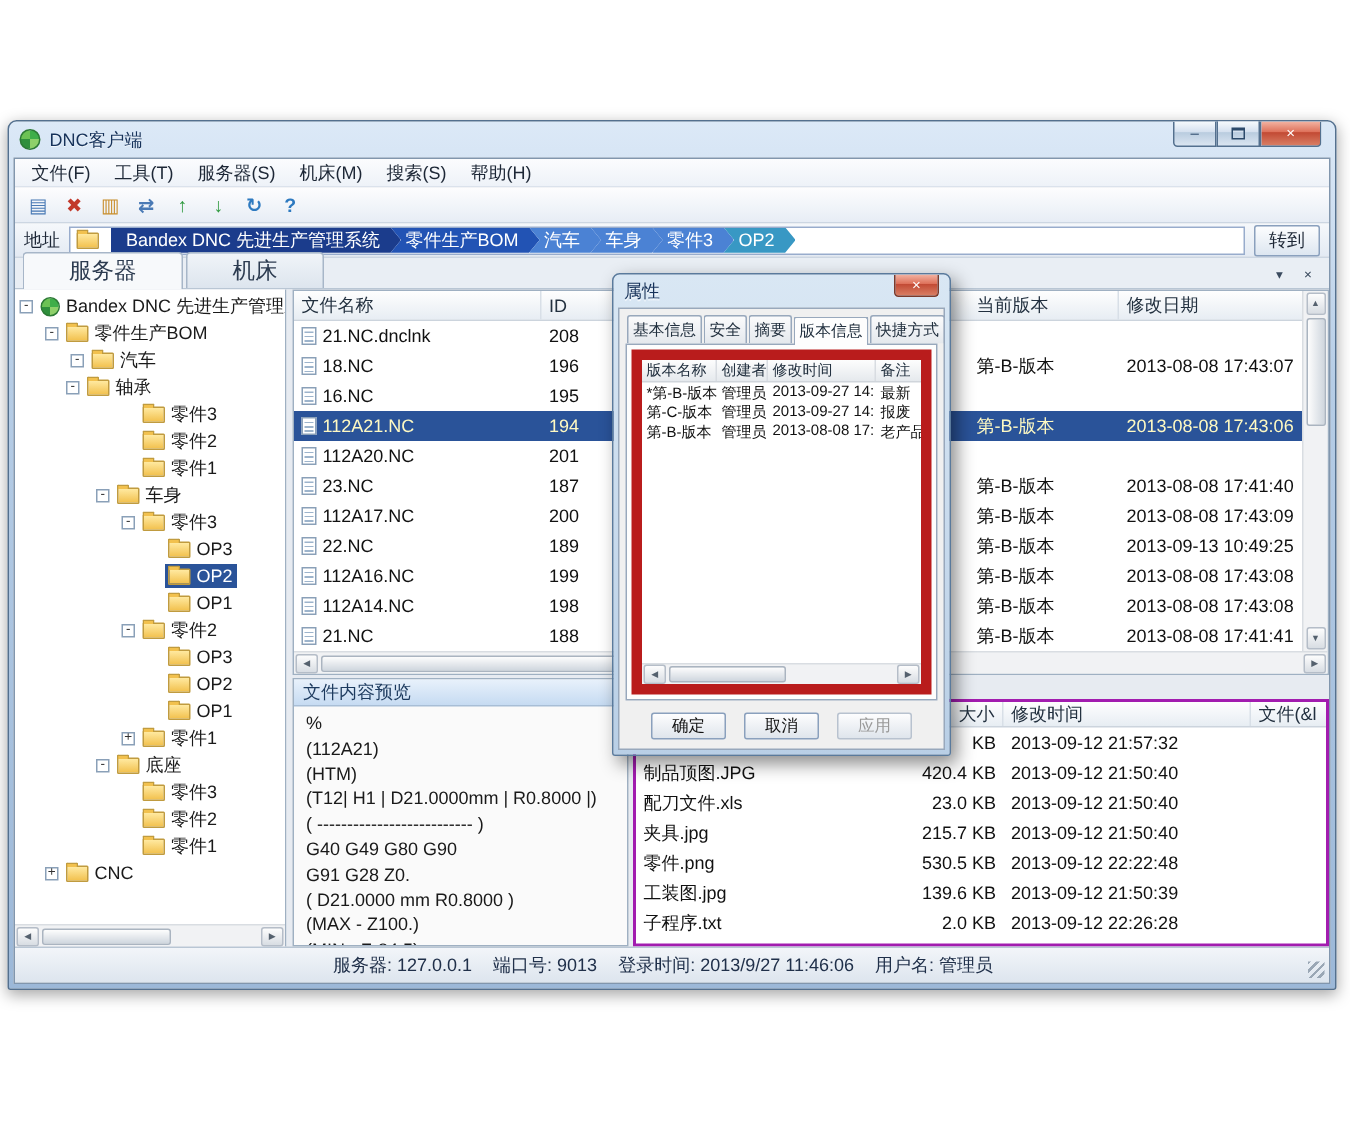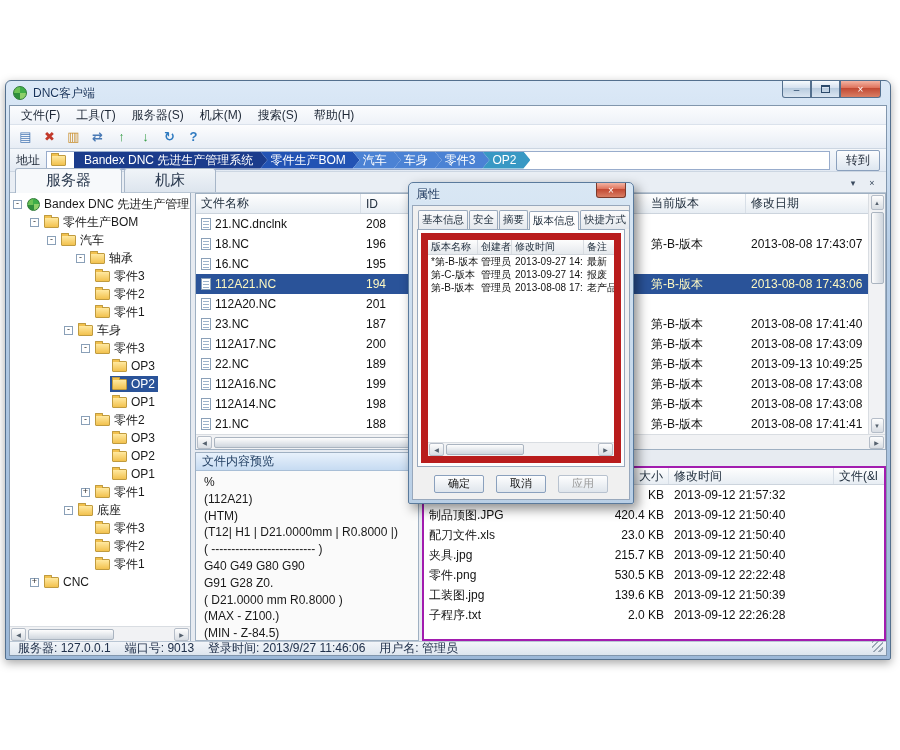--- a/index.html
+++ b/index.html
@@ -155,21 +155,21 @@
   .ah-cell { font-size: 12px; color: #22303f; display: flex; align-items: center; padding: 0 5px;
     border-right: 1px solid #d8dfe7; overflow: hidden; white-space: nowrap; }
   .a-name { width: 185px; flex: none; }
   .a-size { width: 60px; flex: none; justify-content: flex-end; }
   .a-time { width: 165px; flex: none; }
   .a-extra { flex: 1; border-right: none; }
   .attach-row { height: 20px; flex: none; display: flex; align-items: center; font-size: 12px; color: #111; }
   .ac { padding: 0 5px; display: flex; align-items: center; overflow: hidden; white-space: nowrap; }
 
   
-  .statusbar { height: 14px; flex: none; display: flex; align-items: center; justify-content: flex-start;
+  .statusbar { height: 24px; flex: none; display: flex; align-items: center; justify-content: center;
     gap: 14px; padding: 0 20px 0 8px; font-size: 12px; color: #20304a;
     background: linear-gradient(#f2f5f9, #dde5ee); border-top: 1px solid #b9c6d4; position: relative; }
   .grip { position: absolute; right: 3px; bottom: 3px; width: 11px; height: 11px;
     background: repeating-linear-gradient(135deg, #9aa7b5 0 1.5px, transparent 1.5px 4px); }
 
   
   .dialog { position: absolute; left: 408px; top: 182px; width: 226px; height: 322px; z-index: 50;
     background: linear-gradient(180deg, #d9e7f4, #b9cfe6); border: 1px solid #5a7a9c;
     border-radius: 5px 5px 2px 2px; box-shadow: 4px 5px 12px rgba(0,0,0,.45);
     display: flex; flex-direction: column; }
@@ -306,21 +306,21 @@
                 <span>零件生产BOM</span>
               </span>
             </div>
               <div class="tree-item" style="padding-left: 37px;">
               <span class="expand minus"></span>
               <span class="tree-sel">
                 <span class="folder-icon"></span>
                 <span>汽车</span>
               </span>
             </div>
-              <div class="tree-item" style="padding-left: 66px;">
+              <div class="tree-item" style="padding-left: 34px;">
               <span class="expand minus"></span>
               <span class="tree-sel">
                 <span class="folder-icon"></span>
                 <span>轴承</span>
               </span>
             </div>
               <div class="tree-item" style="padding-left: 71px;">
               <span class="expand"></span>
               <span class="tree-sel">
                 <span class="folder-icon"></span>

